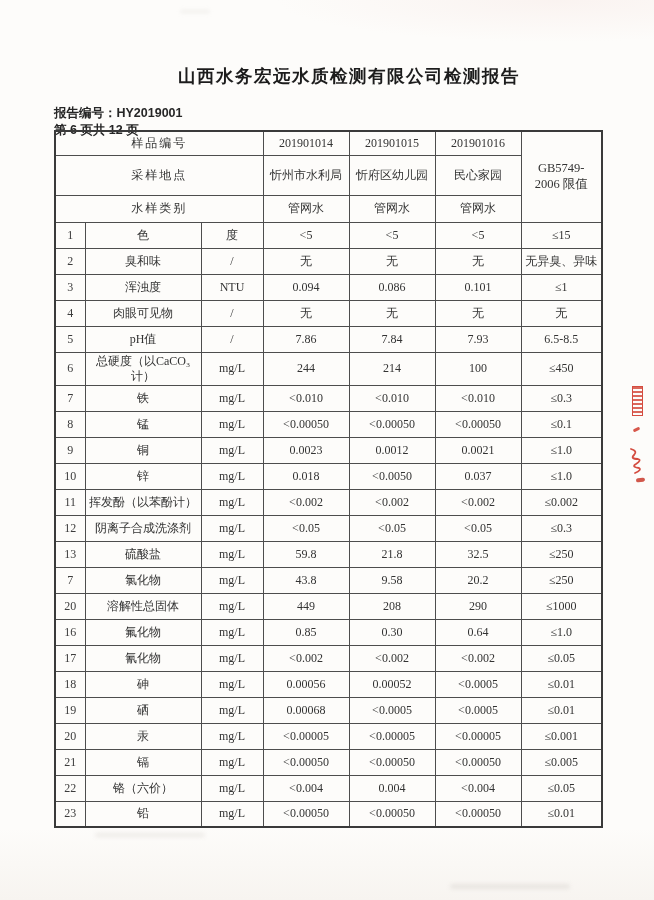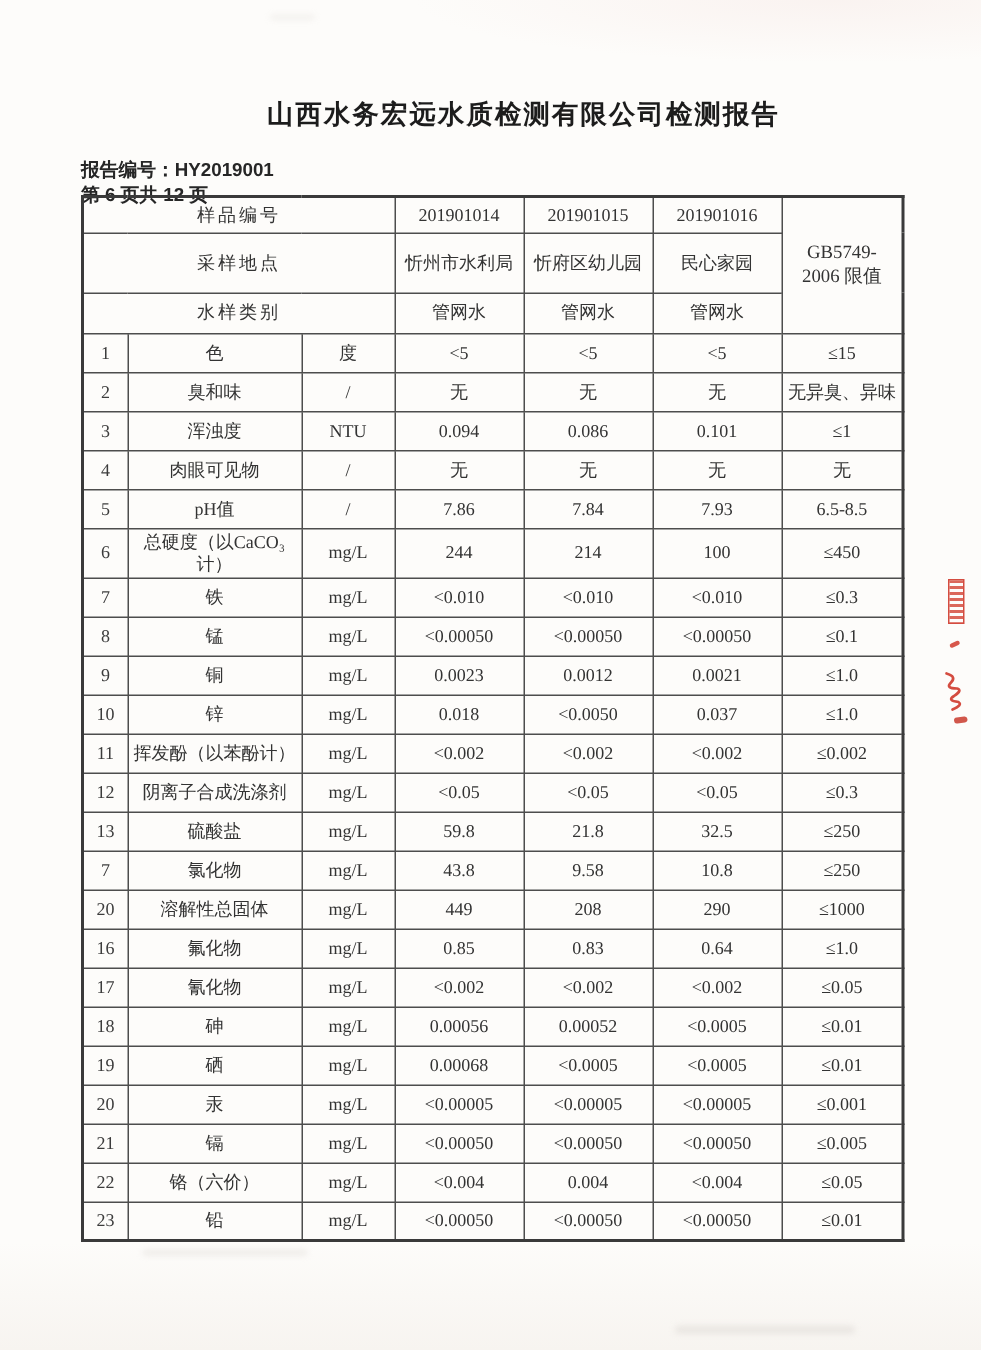--- a/index.html
+++ b/index.html
@@ -256,38 +256,38 @@
           <td class="cell-val">21.8</td>
           <td class="cell-val">32.5</td>
           <td class="cell-limit">≤250</td>
         </tr>
         <tr>
           <td class="cell-no">7</td>
           <td class="cell-name">氯化物</td>
           <td class="cell-unit">mg/L</td>
           <td class="cell-val">43.8</td>
           <td class="cell-val">9.58</td>
-          <td class="cell-val">10.8</td>
+          <td class="cell-val">20.2</td>
           <td class="cell-limit">≤250</td>
         </tr>
         <tr>
           <td class="cell-no">20</td>
           <td class="cell-name">溶解性总固体</td>
           <td class="cell-unit">mg/L</td>
           <td class="cell-val">449</td>
           <td class="cell-val">208</td>
           <td class="cell-val">290</td>
           <td class="cell-limit">≤1000</td>
         </tr>
         <tr>
           <td class="cell-no">16</td>
           <td class="cell-name">氟化物</td>
           <td class="cell-unit">mg/L</td>
           <td class="cell-val">0.85</td>
-          <td class="cell-val">0.83</td>
+          <td class="cell-val">0.30</td>
           <td class="cell-val">0.64</td>
           <td class="cell-limit">≤1.0</td>
         </tr>
         <tr>
           <td class="cell-no">17</td>
           <td class="cell-name">氰化物</td>
           <td class="cell-unit">mg/L</td>
           <td class="cell-val">&lt;0.002</td>
           <td class="cell-val">&lt;0.002</td>
           <td class="cell-val">&lt;0.002</td>

